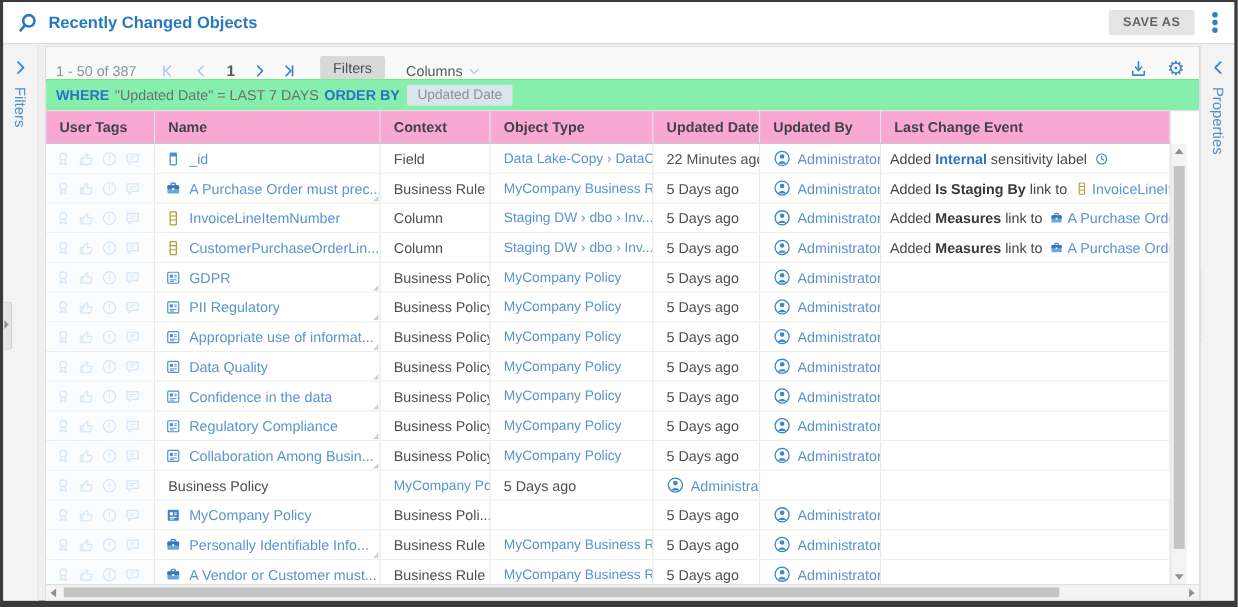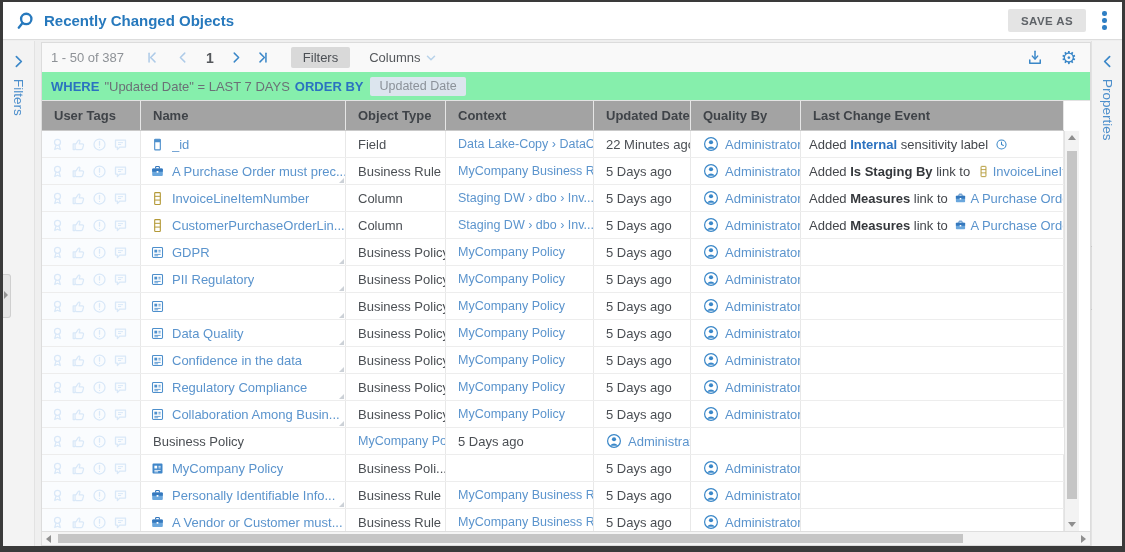--- a/index.html
+++ b/index.html
@@ -25,21 +25,21 @@
   
   .split-l{position:absolute;left:0;top:272px;width:7px;height:42px;background:#e6e6e6;border:1px solid #cfcfcf;border-left:none;border-radius:0 3px 3px 0;}
   .split-l::after{content:"";position:absolute;left:1px;top:16px;border-left:4px solid #949494;border-top:4px solid transparent;border-bottom:4px solid transparent;}
   .split-r{position:absolute;right:30px;top:244px;width:8px;height:62px;background:#dcdcdc;border:1px solid #c8c8c8;border-right:none;border-radius:3px 0 0 3px;}
   .split-r::after{content:"";position:absolute;left:1px;top:25px;border-right:4px solid #8a8a8a;border-top:4px solid transparent;border-bottom:4px solid transparent;}
 
   
   .panel{position:absolute;left:38px;top:40px;width:1050px;height:504px;background:#fff;border:1px solid #dcdcdc;box-sizing:border-box;}
 
   .toolbar{position:absolute;left:0;top:0;right:0;height:29px;background:#f9f9f9;border-bottom:3px solid #4d7c0f;
-           display:flex;align-items:center;font-size:13px;color:#8e9297;}
+           display:flex;align-items:flex-end;font-size:13px;color:#8e9297;}
   .tb-range{margin-left:9px;}
   .pg{cursor:pointer;}
   .pg.first{margin-left:21px;} .pg.prev{margin-left:16px;} .pg.next{margin-left:14px;} .pg.last{margin-left:12px;}
   .pg-num{margin-left:15px;color:#55585c;font-weight:bold;font-size:14px;}
   .btn-filters{margin-left:21px;height:21px;padding:0 12px;background:#d9d9d9;border:none;border-radius:2px;
                color:#4b4f54;font-size:13px;font-family:inherit;cursor:pointer;}
   .btn-columns{margin-left:19px;display:flex;align-items:center;gap:4px;color:#55585c;cursor:pointer;}
   .tb-spacer{flex:1;}
   .tb-icon{cursor:pointer;}
   .tb-icon.gearwrap{margin-left:17px;margin-right:13px;}
@@ -47,21 +47,21 @@
 
   .qbar{position:absolute;left:0;top:29px;right:0;height:29px;background:#86efac;border-bottom:1px solid #e3e3e3;
         display:flex;align-items:center;font-size:13px;padding-left:9px;box-sizing:border-box;}
   .q-kw{color:#2b72c0;font-weight:bold;white-space:pre;}
   .q-clause{color:#6b7076;white-space:pre;margin:0 5px;}
   .q-kw2{color:#2b72c0;font-weight:bold;white-space:pre;}
   .q-chip{background:#dce5ee;color:#8b9199;padding:2.5px 9px;border-radius:2px;margin-left:7px;font-size:12.5px;}
 
   
   .grid7{display:grid;grid-template-columns:99px 205px 100px 148px 97px 110px 263px;}
-  .thead{position:absolute;left:0;top:58px;width:1022px;height:30px;background:#a3a3a3;border-bottom:1px solid #c9c9c9;box-sizing:border-box;}
+  .thead{position:absolute;left:0;top:58px;width:1022px;height:30px;background:#f9a8d4;border-bottom:1px solid #c9c9c9;box-sizing:border-box;}
   .th{line-height:29px;padding-left:12px;font-size:13px;font-weight:bold;color:#3f4348;border-right:1px solid #e6e6e6;
       overflow:hidden;white-space:nowrap;box-sizing:border-box;}
   .tbody{position:absolute;left:0;top:88px;width:1022px;height:400px;overflow:hidden;background:#fff;}
   .trow{height:27px;border-bottom:1px solid #ededed;box-sizing:border-box;}
   .td{position:relative;padding-left:12px;border-right:1px solid #e8e8e8;display:flex;align-items:center;
       overflow:hidden;white-space:nowrap;font-size:13px;color:#4b4f54;box-sizing:border-box;}
   .td.tags{background:#fafcfe;padding-left:8px;gap:6px;}
   .td.name{padding-left:9px;gap:7px;}
   .td.event{padding-left:8px;}
   a.lnk{color:#5b94cd;text-decoration:none;cursor:pointer;overflow:hidden;white-space:nowrap;}
@@ -189,24 +189,24 @@
       <div class="qbar">
         <span class="q-kw">WHERE</span>
         <span class="q-clause">"Updated Date" = LAST 7 DAYS</span>
         <span class="q-kw2">ORDER BY</span>
         <span class="q-chip">Updated Date</span>
       </div>
 
       <div class="thead grid7">
         <div class="th">User Tags</div>
         <div class="th">Name</div>
+        <div class="th">Context</div>
         <div class="th">Object Type</div>
-        <div class="th">Context</div>
         <div class="th">Updated Date</div>
-        <div class="th">Quality By</div>
+        <div class="th">Updated By</div>
         <div class="th">Last Change Event</div>
       </div>
 
       <div class="tbody" id="tbody">
           <div class="trow grid7">
             <div class="td tags">
               <span class="icn" style="width: 15px; height: 15px;">
                 <svg viewBox="0 0 24 24" fill="none" stroke="#d9e8f8" stroke-width="2" stroke-linejoin="round">
                   <circle cx="12" cy="8.5" r="4.8"></circle>
                   <path d="M9.6 12.8L7.5 20l4.5-2 4.5 2-2.1-7.2"></path>
@@ -608,20 +608,21 @@
               </span>
             </div>
             <div class="td name dogear">
               <span class="icn" style="width: 15px; height: 15px;">
                 <svg viewBox="0 0 24 24" fill="none">
                   <rect x="4" y="4" width="16" height="16" rx="1.5" stroke="#4d8fcc" stroke-width="1.7" fill="#fff"></rect>
                   <rect x="7" y="7.5" width="4.5" height="4.5" fill="#4d8fcc"></rect>
                   <path d="M13.5 8.5H17M13.5 11H17M7 15h10M7 17.3h6" stroke="#4d8fcc" stroke-width="1.4"></path>
                 </svg>
               </span>
+              <a class="lnk">Appropriate use of informat...</a>
             </div>
             <div class="td ">Business Policy</div>
             <div class="td ">
               <a class="lnk ctx">MyCompany Policy</a>
             </div>
             <div class="td ">5 Days ago</div>
             <div class="td ">
               <span class="icn" style="width: 16px; height: 16px;">
                 <svg viewBox="0 0 24 24">
                   <circle cx="12" cy="12" r="9.6" fill="none" stroke="#3a87c8" stroke-width="1.8"></circle>

